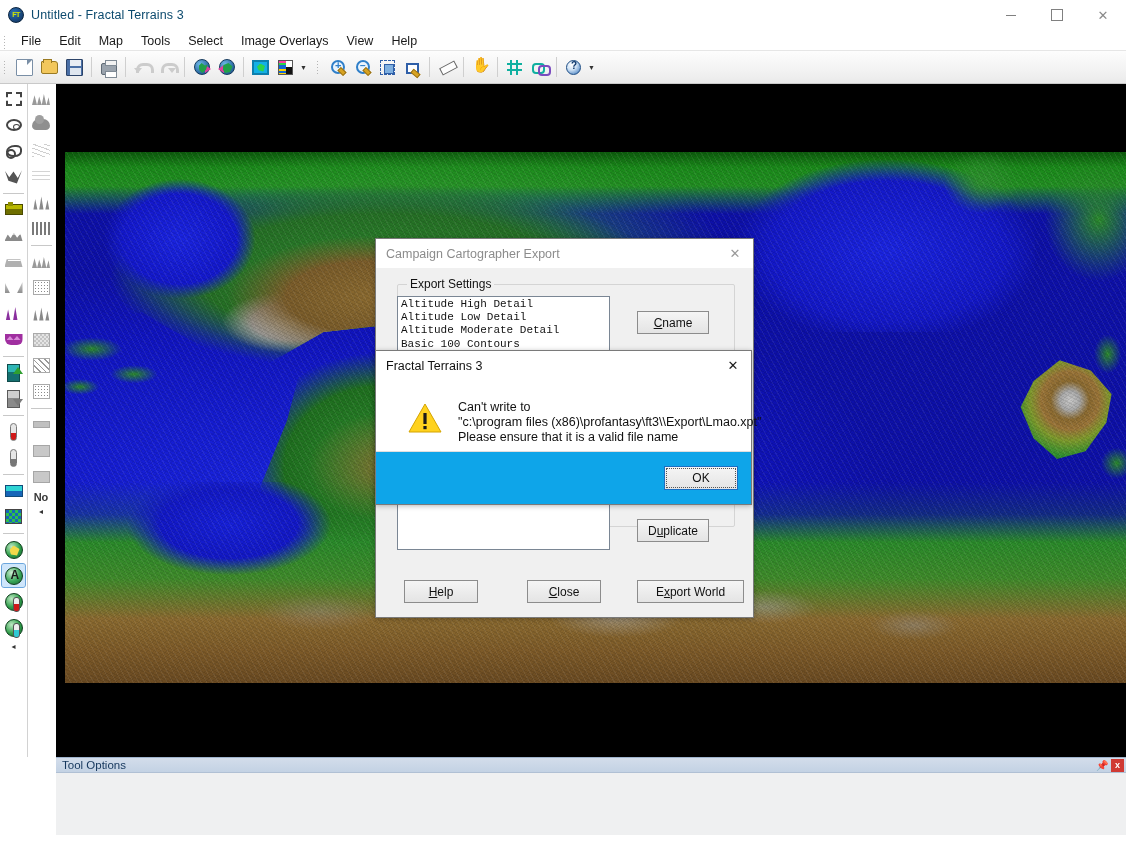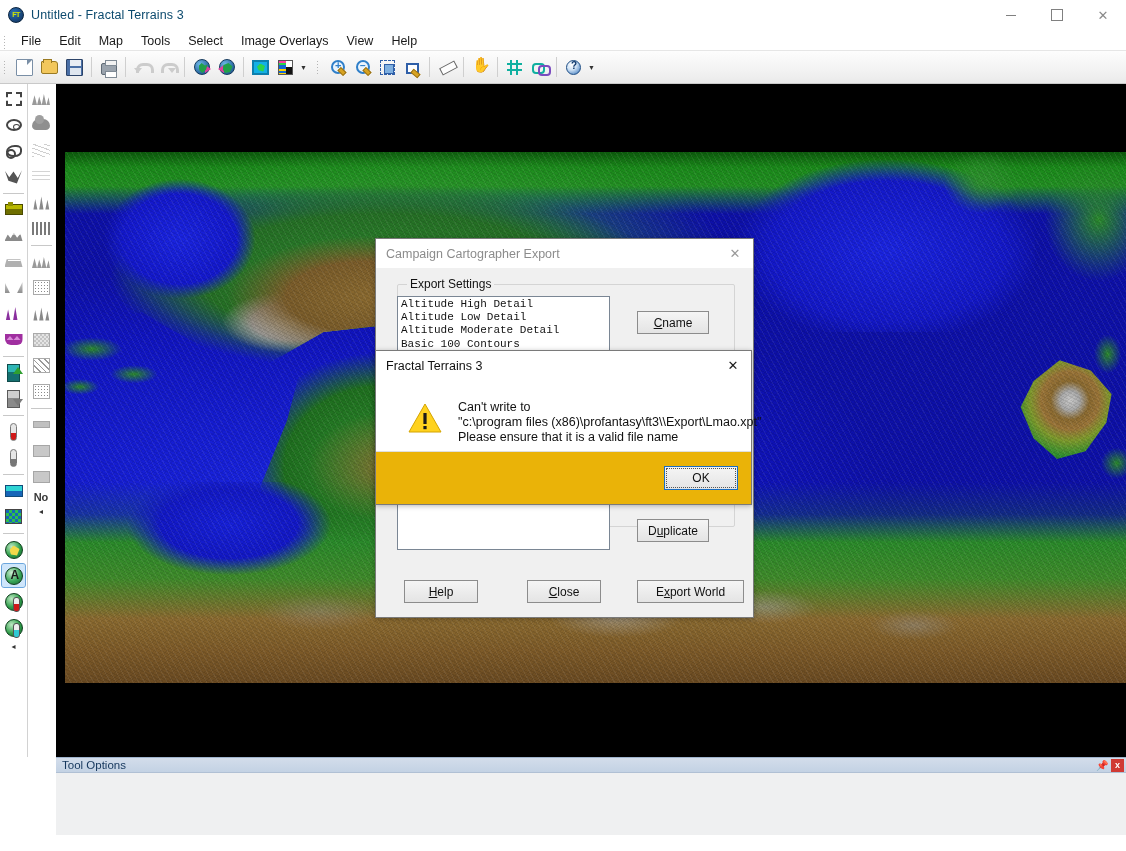--- a/index.html
+++ b/index.html
@@ -310,21 +310,21 @@
   
   #errorDialog { left: 375px; top: 350px; width: 377px; height: 155px; z-index: 40; }
   .err-body { position:absolute; left:0; top:29px; width:100%; height:72px; background:#ffffff; }
   .warn-ico { position: absolute; left: 32px; top: 23px; width: 34px; height: 30px; }
   .warn-ico svg { display:block; }
   .err-text {
     position:absolute; left: 82px; top: 20px; font-size: 12.5px; color:#111;
     line-height: 15px; white-space: pre;
   }
   .err-foot {
-    position:absolute; left:0; bottom:0; width:100%; height:53px; background:#eab308;
+    position:absolute; left:0; bottom:0; width:100%; height:53px; background:#0ea5e9;
     border-top: 1px solid #dfdfdf;
   }
 </style>
 </head>
 <body>
 
 <div id="app">
 
   <div class="titlebar">
     <div class="app-icon"></div>

